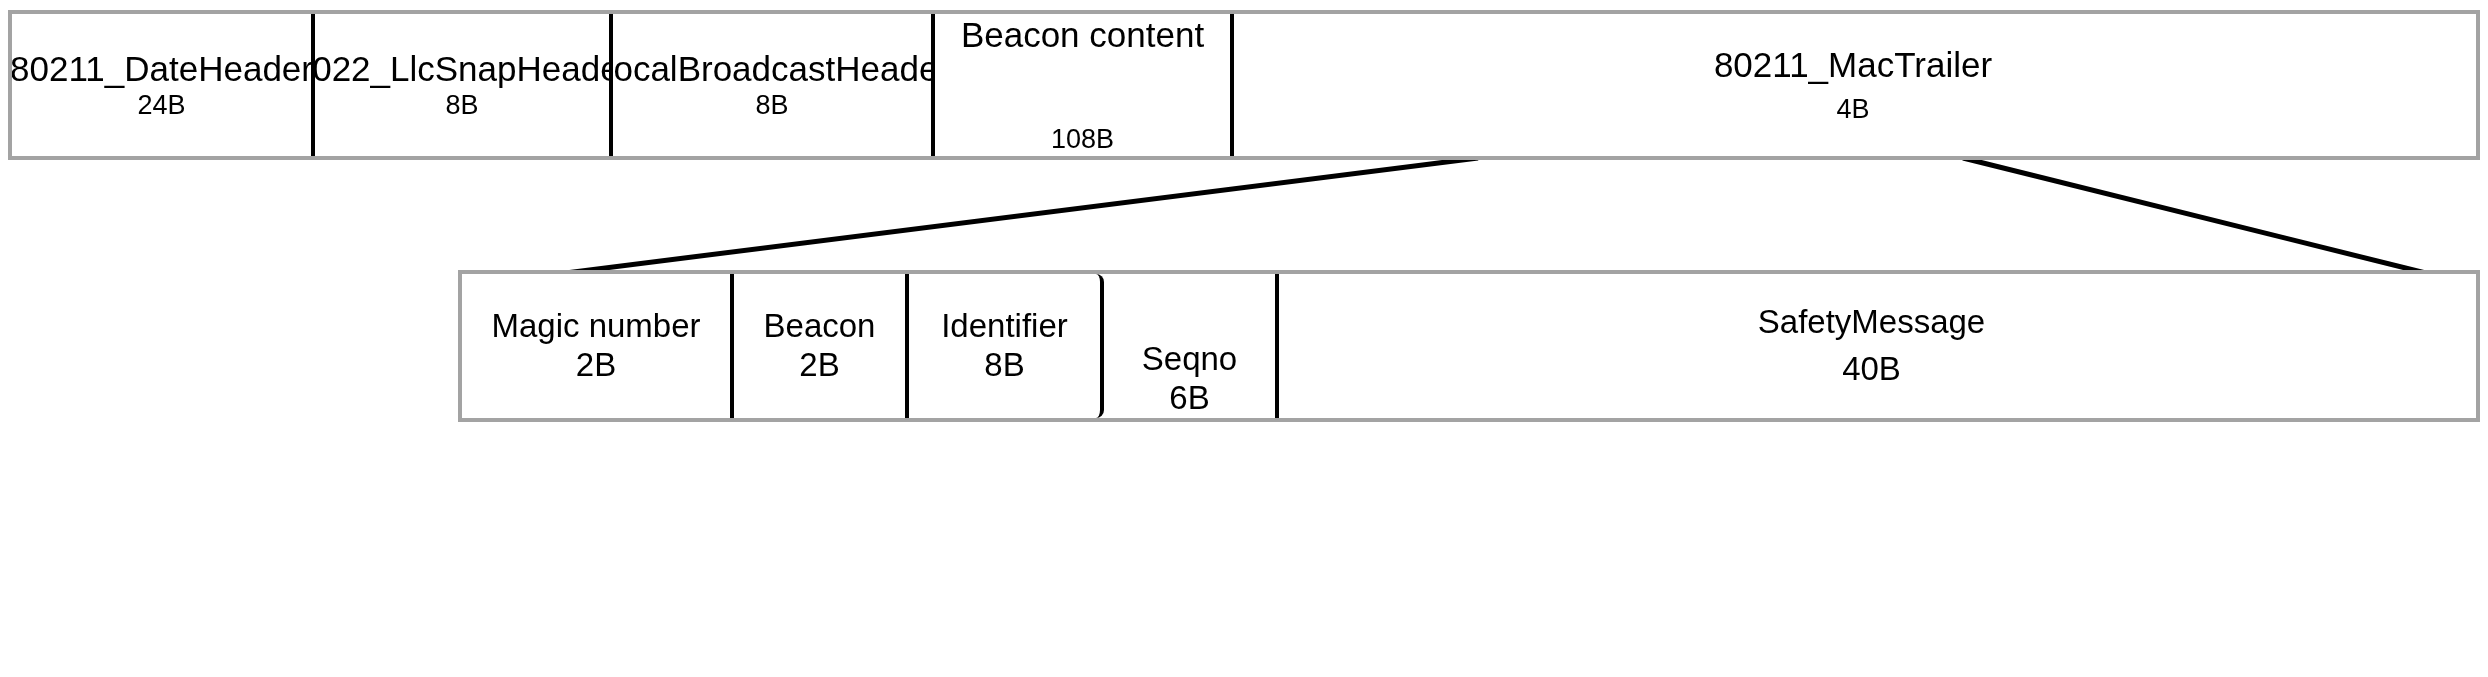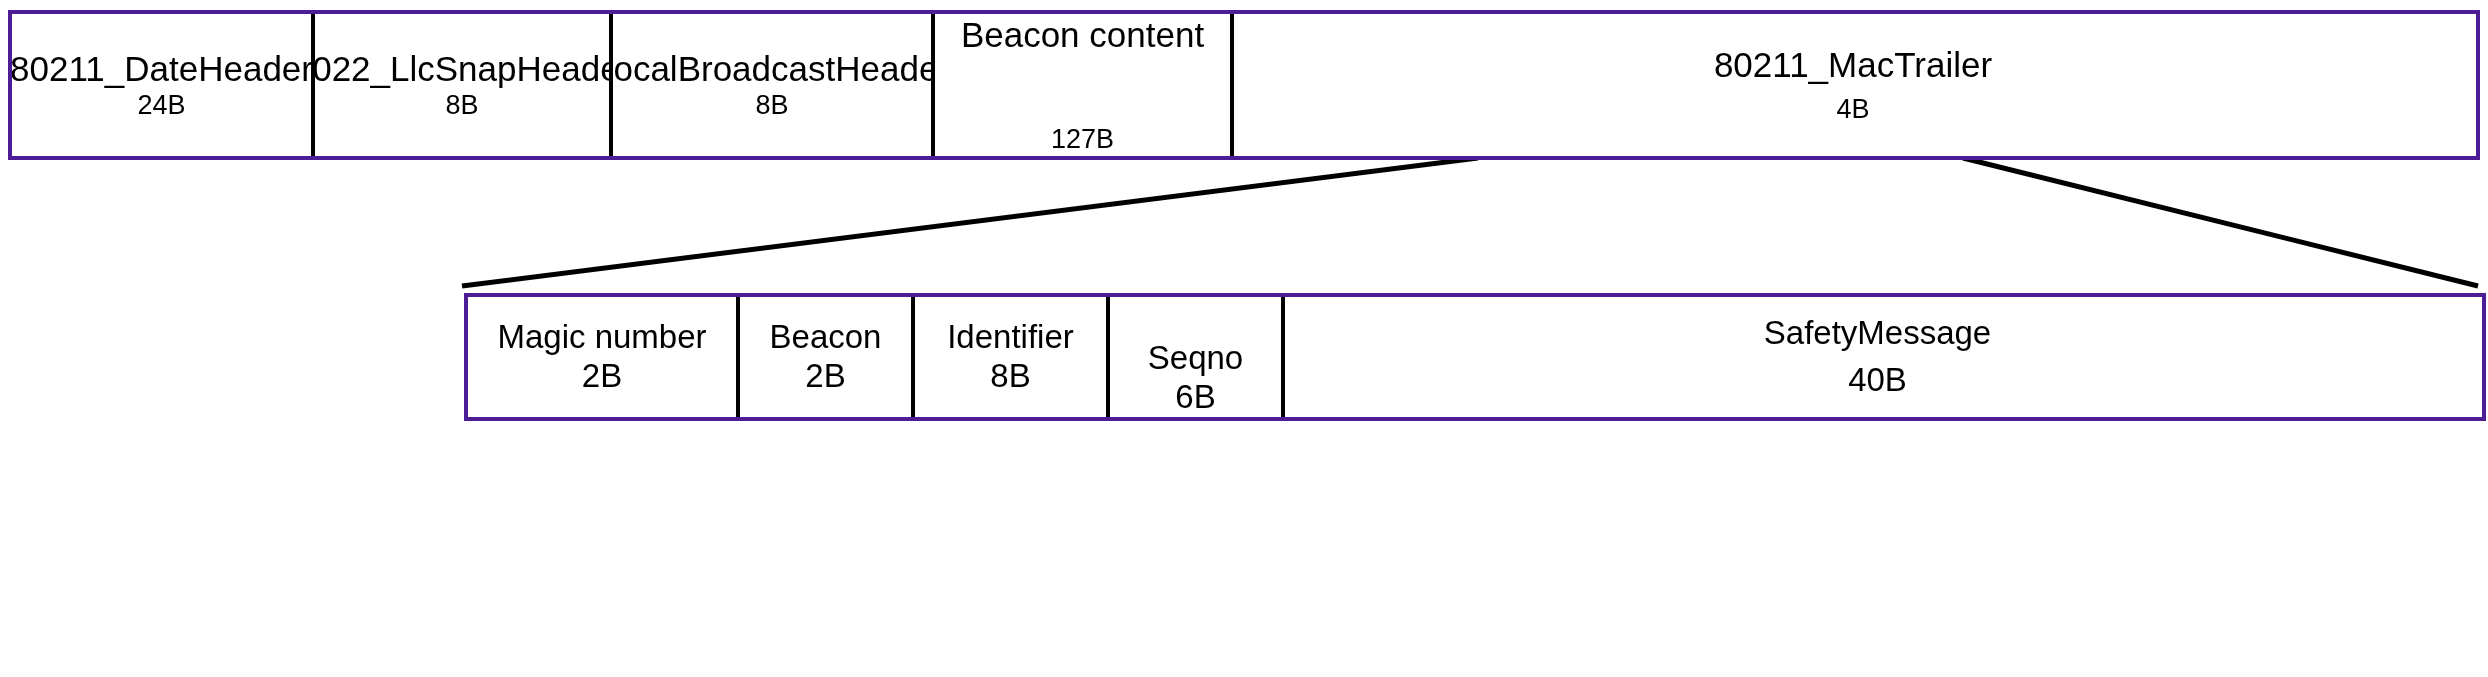--- a/index.html
+++ b/index.html
@@ -29,37 +29,36 @@
     width: 2488px;
     height: 677px;
     pointer-events: none;
   }
 
   
   .row {
     position: absolute;
     display: flex;
     box-sizing: border-box;
-    border: 4px solid #4c1d95;
+    border: 4px solid #a3a3a3;
     background: #ffffff;
   }
 
   #top-row {
     left: 8px;
     top: 10px;
     width: 2472px;
     height: 150px;
   }
 
   #bottom-row {
     left: 458px;
-    top: 293px;
+    top: 270px;
     width: 2022px;
-    height: 128px;
-    margin-left: 6px;
+    height: 152px;
   }
 
   .cell {
     box-sizing: border-box;
     display: flex;
     flex-direction: column;
     align-items: center;
     justify-content: center;
     border-right: 4px solid #000000;
     background: #ffffff;
@@ -86,21 +85,21 @@
   
   #top-cell-0 { width: 303px; }
   #top-cell-1 { width: 298px; }
   #top-cell-2 { width: 322px; }
   #top-cell-3 { width: 299px; justify-content: space-between; }
   #top-cell-4 { width: 1238px; }
 
   
   #bot-cell-0 { width: 272px; }
   #bot-cell-1 { width: 175px; }
-  #bot-cell-2 { width: 195px; }
+  #bot-cell-2 { width: 195px; border-radius: 8px; }
   #bot-cell-3 { width: 175px; justify-content: flex-end; }
   #bot-cell-4 { width: 1185px; }
 
   
   #bottom-row .cell-name,
   #bottom-row .cell-size {
     font-size: 33px;
   }
 </style>
 </head>
@@ -125,21 +124,21 @@
       <div class="cell-size">8B</div>
     </div>
 
     <div class="cell" id="top-cell-2">
       <div class="cell-name">LocalBroadcastHeader</div>
       <div class="cell-size">8B</div>
     </div>
 
     <div class="cell" id="top-cell-3">
       <div class="cell-name">Beacon content</div>
-      <div class="cell-size">127B</div>
+      <div class="cell-size">108B</div>
     </div>
 
     <div class="cell" id="top-cell-4">
       <div class="cell-name">80211_MacTrailer</div>
       <div class="cell-size">4B</div>
     </div>
 
   </div>
 
   <div class="row" id="bottom-row">

